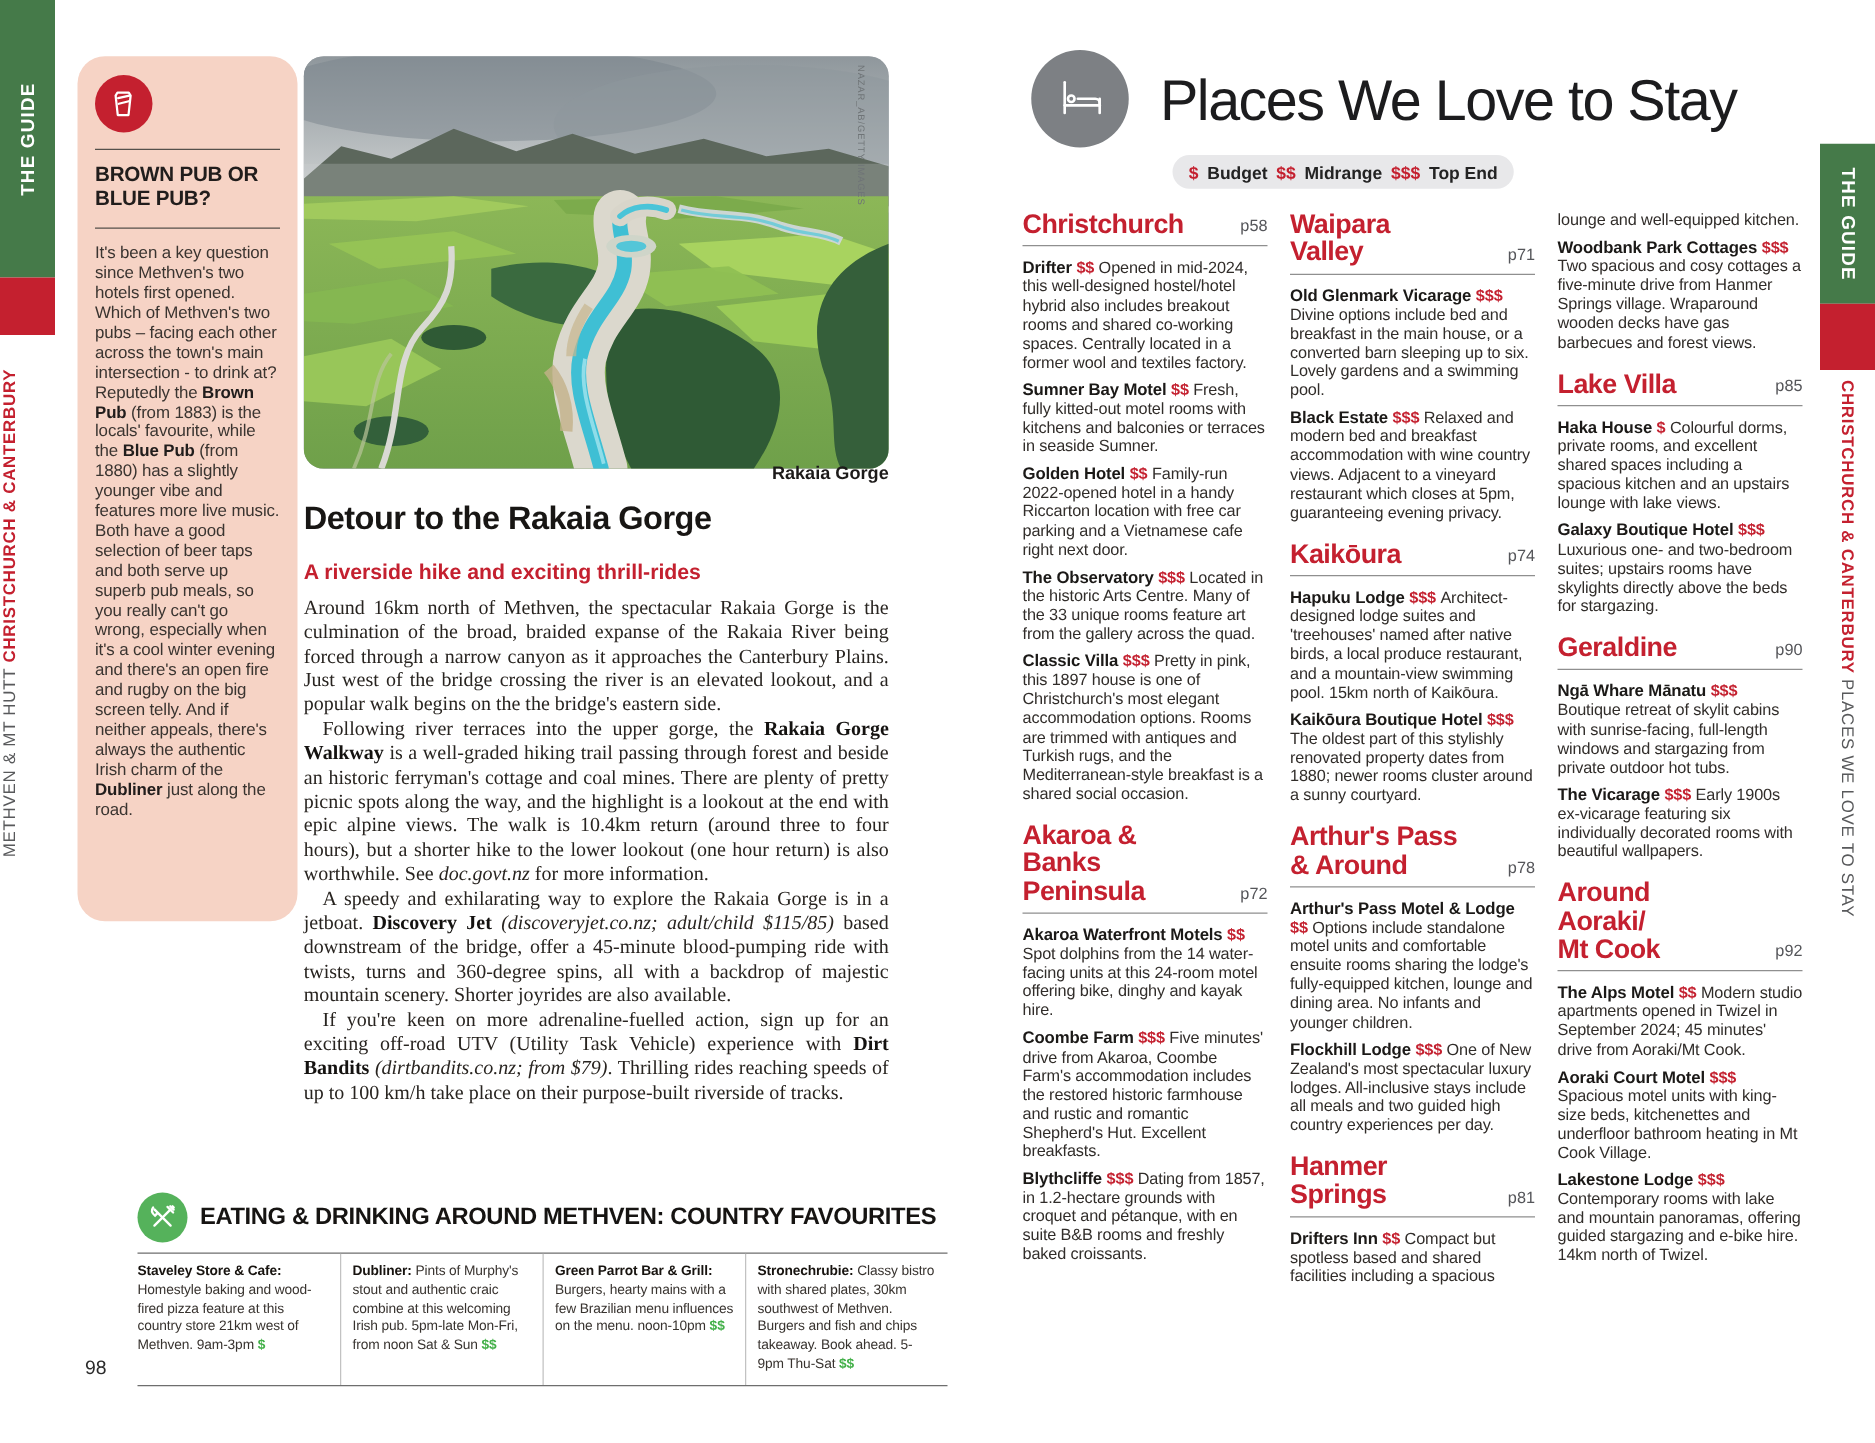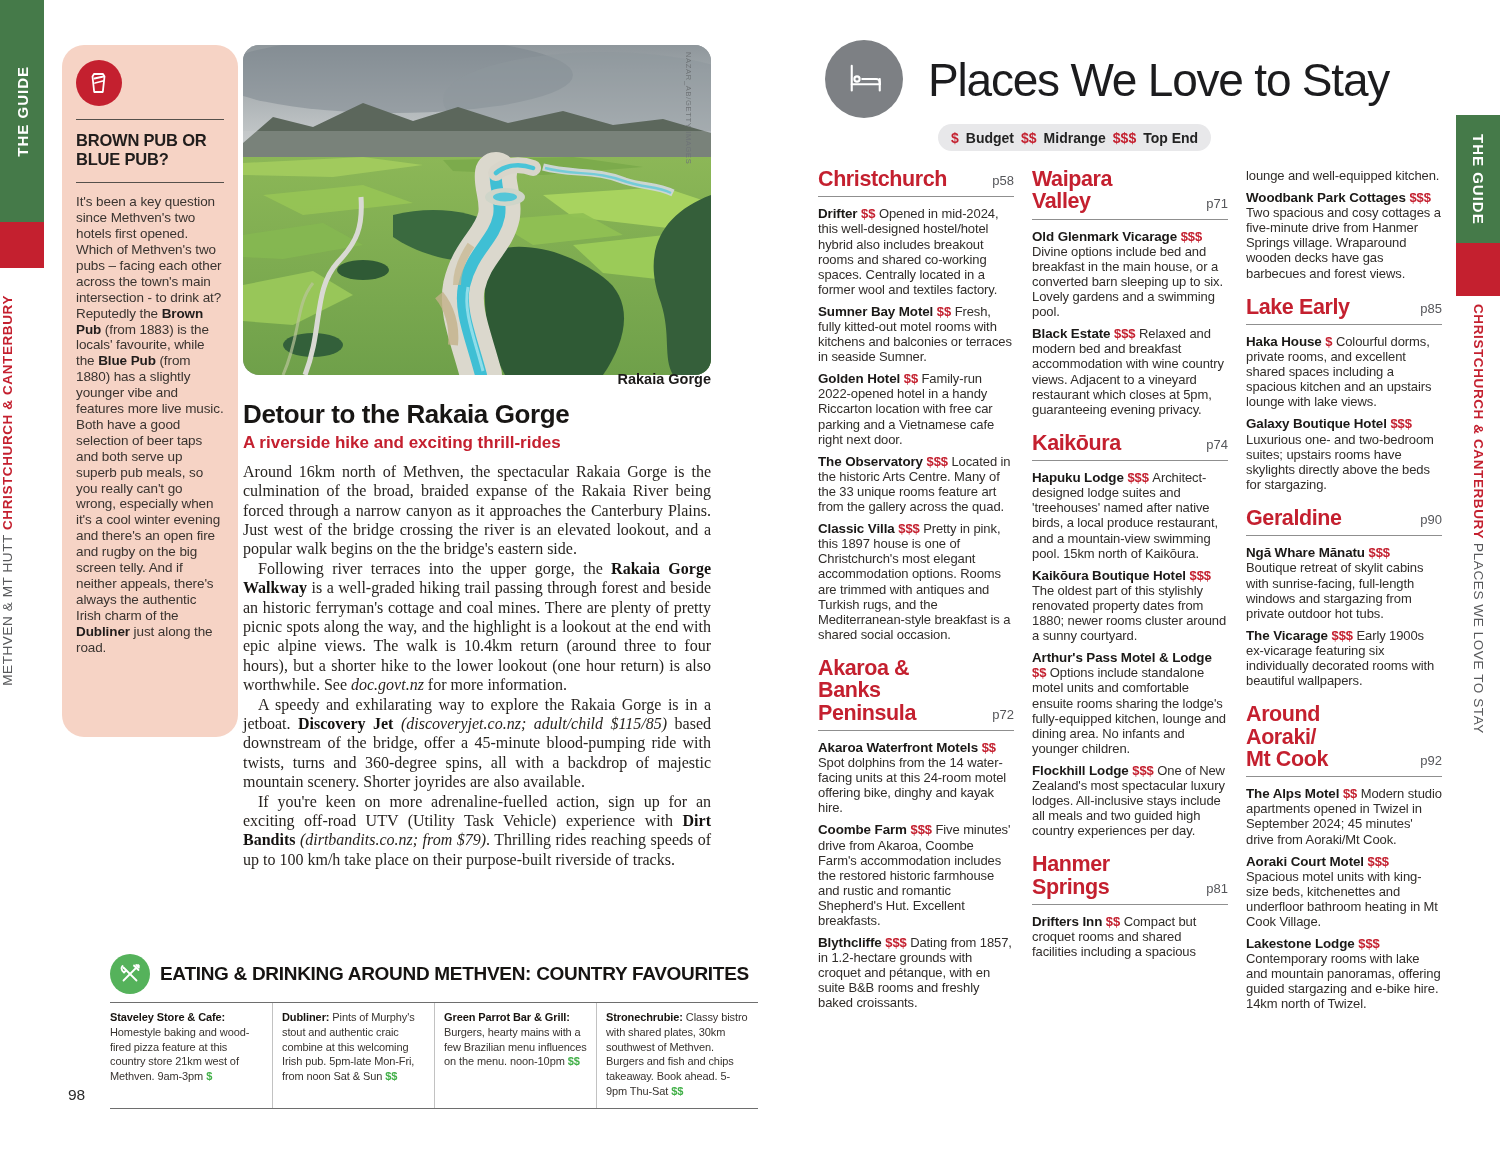--- a/index.html
+++ b/index.html
@@ -39,21 +39,21 @@
 
   
   .photo{left:243px;top:45px;width:468px;height:330px;border-radius:16px;overflow:hidden;background:#9aa0a4;}
   .photo svg{display:block;width:100%;height:100%;}
   .photo-credit{left:684px;top:52px;writing-mode:vertical-rl;font-size:7.5px;letter-spacing:.7px;color:#6f7477;}
   .photo-caption{left:243px;top:371px;width:468px;text-align:right;font-weight:bold;font-size:14.5px;color:#1d1b1a;}
 
   
   .article{left:243px;top:401px;width:468px;}
   .article-title{font-weight:bold;font-size:26px;line-height:1;letter-spacing:-.4px;color:#181614;}
-  .article-sub{font-weight:bold;font-size:17px;line-height:1.1;color:var(--red);margin-top:7px;}
+  .article-sub{font-weight:bold;font-size:17px;line-height:1.1;color:var(--red);margin-top:22px;}
   .article-body{margin-top:9px;font-family:"Liberation Serif",serif;font-size:16px;line-height:19.4px;color:#282420;text-align:justify;}
   .para{margin:0;}
   .para.indent{text-indent:15px;}
   .article-body .seg-b{font-weight:bold;color:#141210;}
   .article-body .seg-i{font-style:italic;}
 
   
   .eating{left:62px;top:954px;width:648px;margin-left:48px;}
   .eat-head{display:flex;align-items:center;gap:10px;}
   .eat-icon{width:40px;height:40px;border-radius:50%;background:#55b25b;flex:none;display:flex;align-items:center;justify-content:center;}
@@ -256,33 +256,38 @@
         <span class="section-page">p71</span>
       </div>
       <p class="entry"><span class="entry-name">Old Glenmark Vicarage </span><span class="entry-price">$$$ </span><span>Divine options include bed and breakfast in the main house, or a converted barn sleeping up to six. Lovely gardens and a swimming pool.</span></p>
       <p class="entry"><span class="entry-name">Black Estate </span><span class="entry-price">$$$ </span><span>Relaxed and modern bed and breakfast accommodation with wine country views. Adjacent to a vineyard restaurant which closes at 5pm, guaranteeing evening privacy.</span></p>
       <div class="section">
         <span class="section-name">Kaikōura</span>
         <span class="section-page">p74</span>
       </div>
       <p class="entry"><span class="entry-name">Hapuku Lodge </span><span class="entry-price">$$$ </span><span>Architect-designed lodge suites and 'treehouses' named after native birds, a local produce restaurant, and a mountain-view swimming pool. 15km north of Kaikōura.</span></p>
       <p class="entry"><span class="entry-name">Kaikōura Boutique Hotel </span><span class="entry-price">$$$ </span><span>The oldest part of this stylishly renovated property dates from 1880; newer rooms cluster around a sunny courtyard.</span></p>
+      <div class="section">
+        <span class="section-name">Arthur's Pass
+&amp; Around</span>
+        <span class="section-page">p78</span>
+      </div>
       <p class="entry"><span class="entry-name">Arthur's Pass Motel &amp; Lodge </span><span class="entry-price">$$ </span><span>Options include standalone motel units and comfortable ensuite rooms sharing the lodge's fully-equipped kitchen, lounge and dining area. No infants and younger children.</span></p>
       <p class="entry"><span class="entry-name">Flockhill Lodge </span><span class="entry-price">$$$ </span><span>One of New Zealand's most spectacular luxury lodges. All-inclusive stays include all meals and two guided high country experiences per day.</span></p>
       <div class="section">
         <span class="section-name">Hanmer Springs</span>
         <span class="section-page">p81</span>
       </div>
-      <p class="entry"><span class="entry-name">Drifters Inn </span><span class="entry-price">$$ </span><span>Compact but croquet rooms and shared facilities including a spacious</span></p>
+      <p class="entry"><span class="entry-name">Drifters Inn </span><span class="entry-price">$$ </span><span>Compact but spotless based and shared facilities including a spacious</span></p>
     </div>
   <div class="abs stay-col col-3" id="stay-col-2">
       <p class="entry"><span>lounge and well-equipped kitchen.</span></p>
       <p class="entry"><span class="entry-name">Woodbank Park Cottages </span><span class="entry-price">$$$ </span><span>Two spacious and cosy cottages a five-minute drive from Hanmer Springs village. Wraparound wooden decks have gas barbecues and forest views.</span></p>
       <div class="section">
-        <span class="section-name">Lake Early</span>
+        <span class="section-name">Lake Villa</span>
         <span class="section-page">p85</span>
       </div>
       <p class="entry"><span class="entry-name">Haka House </span><span class="entry-price">$ </span><span>Colourful dorms, private rooms, and excellent shared spaces including a spacious kitchen and an upstairs lounge with lake views.</span></p>
       <p class="entry"><span class="entry-name">Galaxy Boutique Hotel </span><span class="entry-price">$$$ </span><span>Luxurious one- and two-bedroom suites; upstairs rooms have skylights directly above the beds for stargazing.</span></p>
       <div class="section">
         <span class="section-name">Geraldine</span>
         <span class="section-page">p90</span>
       </div>
       <p class="entry"><span class="entry-name">Ngā Whare Mānatu </span><span class="entry-price">$$$ </span><span>Boutique retreat of skylit cabins with sunrise-facing, full-length windows and stargazing from private outdoor hot tubs.</span></p>
       <p class="entry"><span class="entry-name">The Vicarage </span><span class="entry-price">$$$ </span><span>Early 1900s ex-vicarage featuring six individually decorated rooms with beautiful wallpapers.</span></p>

